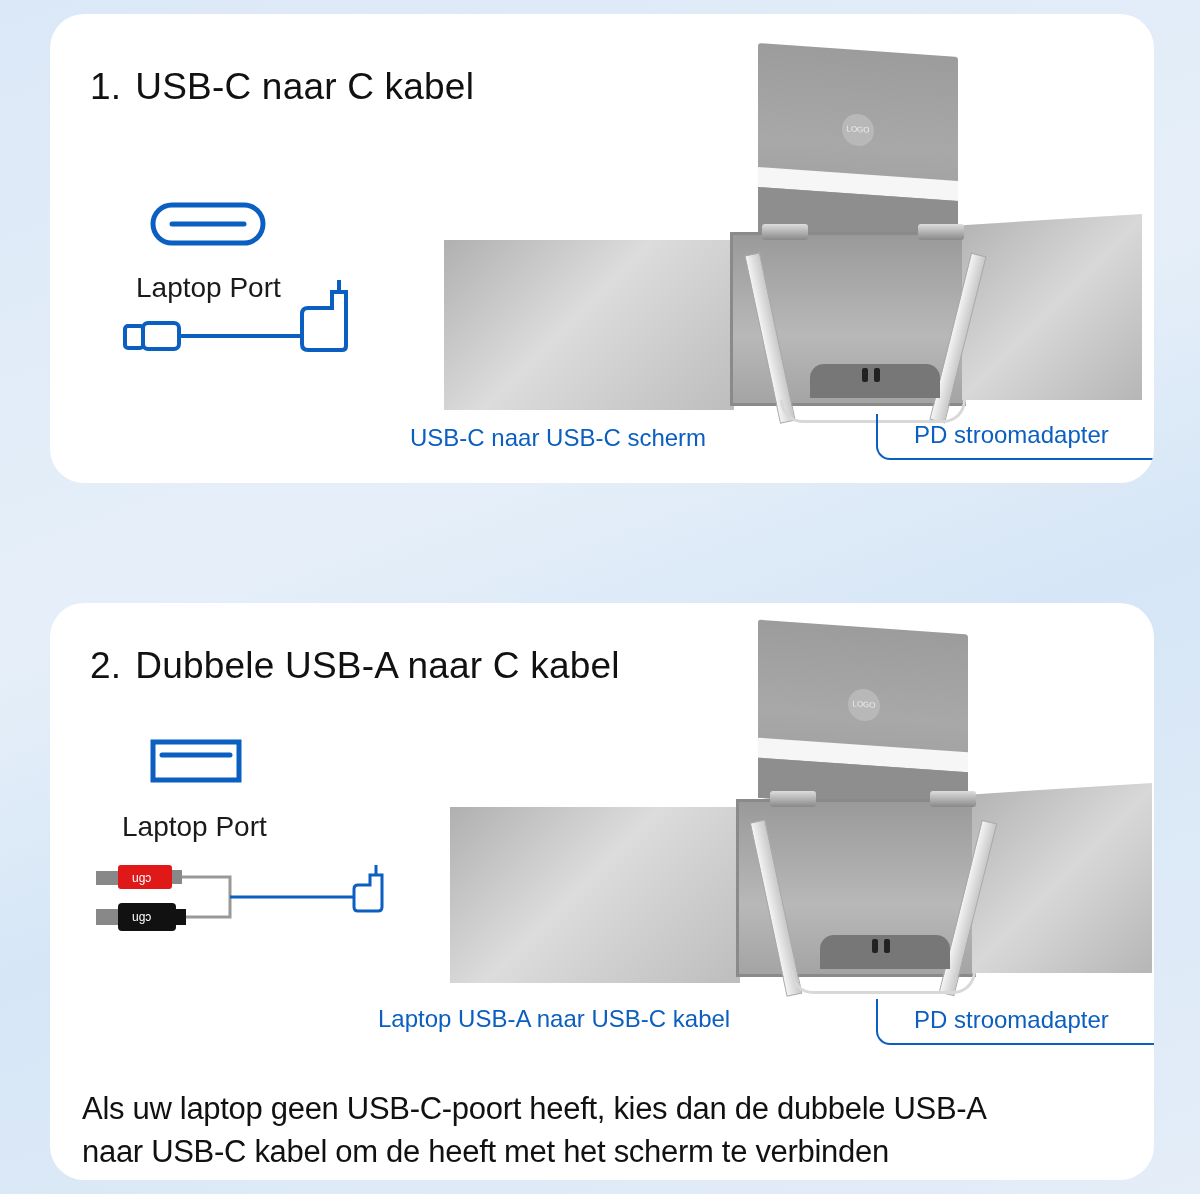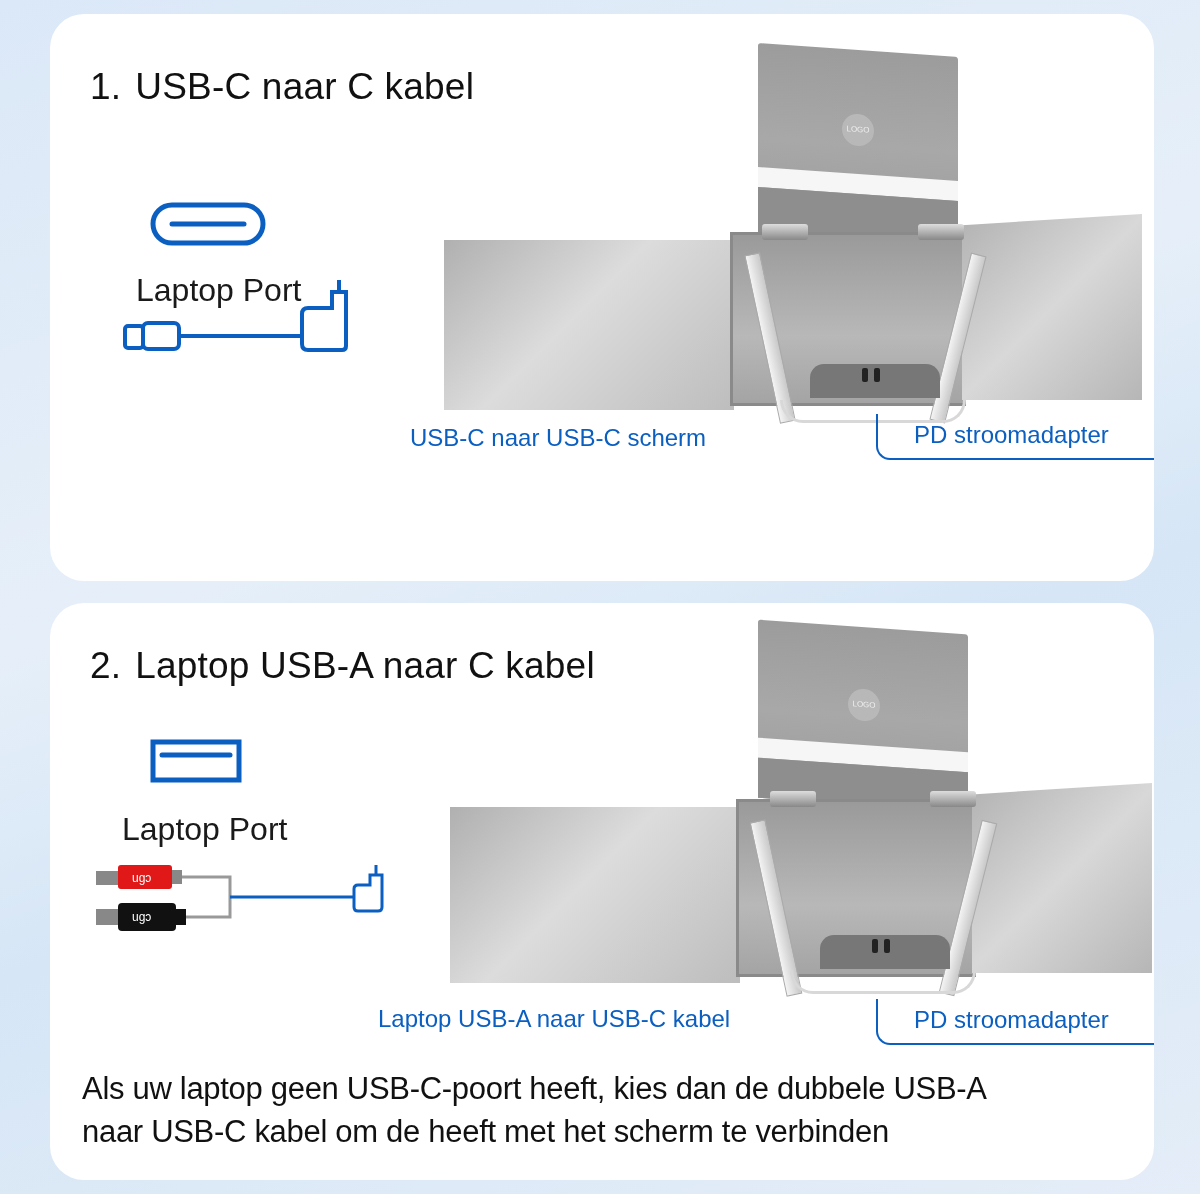--- a/index.html
+++ b/index.html
@@ -5,27 +5,27 @@
   html, body { margin:0; padding:0; }
   body {
     width:1200px; height:1194px; position:relative; overflow:hidden;
     background: linear-gradient(160deg,#dbe8f7 0%,#e6eff9 40%,#d6e6f6 60%,#e4edf8 100%);
     font-family: "Liberation Sans", sans-serif;
   }
   .card {
     position:absolute; left:50px; width:1104px; background:#ffffff; border-radius:34px;
     overflow:hidden;
   }
-  #card1 { top:14px; height:567px; }
+  #card1 { top:14px; height:469px; }
   #card2 { top:603px; height:577px; }
   .title {
     position:absolute; left:40px; font-size:37px; color:#111; letter-spacing:0.2px;
   }
   .title .num { margin-right:14px; }
-  .port-label { position:absolute; font-size:32px; color:#1a1a1a; }
+  .port-label { position:absolute; font-size:28px; color:#1a1a1a; }
   .cable-label { position:absolute; font-size:24px; color:#0b5fc1; }
   .pd-box {
     position:absolute; border-left:2px solid #0b5fc1; border-bottom:2px solid #0b5fc1;
     border-bottom-left-radius:14px; height:44px; width:280px;
   }
   .pd-label { position:absolute; font-size:24px; color:#0b5fc1; }
   .desc {
     position:absolute; left:32px; font-size:31px; line-height:43px; color:#111;
     letter-spacing:-0.3px;
   }
@@ -114,21 +114,21 @@
   </div>
 
   <div class="cable-label" style="left:360px;top:410px;">USB-C naar USB-C scherm</div>
   <div class="pd-box" style="left:826px;top:400px;width:278px;"></div>
   <div class="pd-label" style="left:864px;top:407px;">PD stroomadapter</div>
 
 </div>
 
 <div class="card" id="card2">
   <div class="title" style="top:42px;">
-    <span class="num">2.</span><span>Laptop USB-A naar C kabel</span>
+    <span class="num">2.</span><span>Dubbele USB-A naar C kabel</span>
   </div>
 
   <svg class="icon" style="left:100px;top:136px;" width="92" height="44">
     <rect x="3" y="3" width="86" height="38" fill="none" stroke="#0b5fc1" stroke-width="5"></rect>
     <line x1="12" y1="16" x2="80" y2="16" stroke="#0b5fc1" stroke-width="5" stroke-linecap="round"></line>
   </svg>
   <div class="port-label" style="left:72px;top:208px;">Laptop Port</div>
 
   <svg class="icon" style="left:44px;top:252px;" width="300" height="86">
 
@@ -165,17 +165,17 @@
     <div class="base" style="left:380px;top:316px;width:130px;"></div>
     <div class="base-ports" style="left:432px;top:320px;"></div>
     <div class="base-ports" style="left:444px;top:320px;"></div>
     <div class="foot" style="left:350px;top:352px;width:180px;"></div>
   </div>
 
   <div class="cable-label" style="left:328px;top:402px;">Laptop USB-A naar USB-C kabel</div>
   <div class="pd-box" style="left:826px;top:396px;width:278px;"></div>
   <div class="pd-label" style="left:864px;top:403px;">PD stroomadapter</div>
 
-  <div class="desc" style="top:464px;">
+  <div class="desc" style="top:484px;">
     <span>Als uw laptop geen USB-C-poort heeft, kies dan de dubbele USB-A</span>
     <span>naar USB-C kabel om de heeft met het scherm te verbinden</span>
   </div>
 </div>
 
 </body></html>

